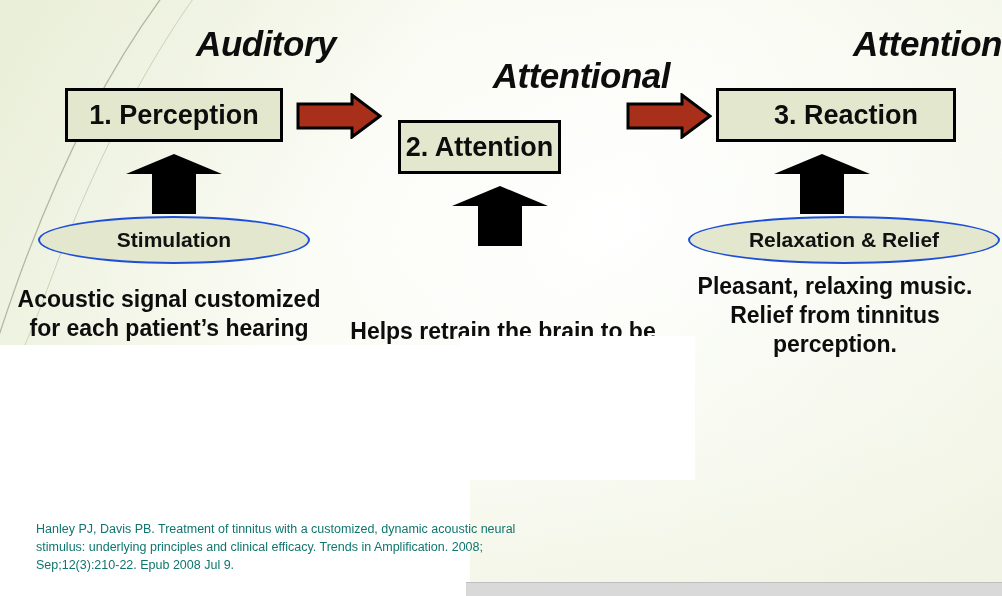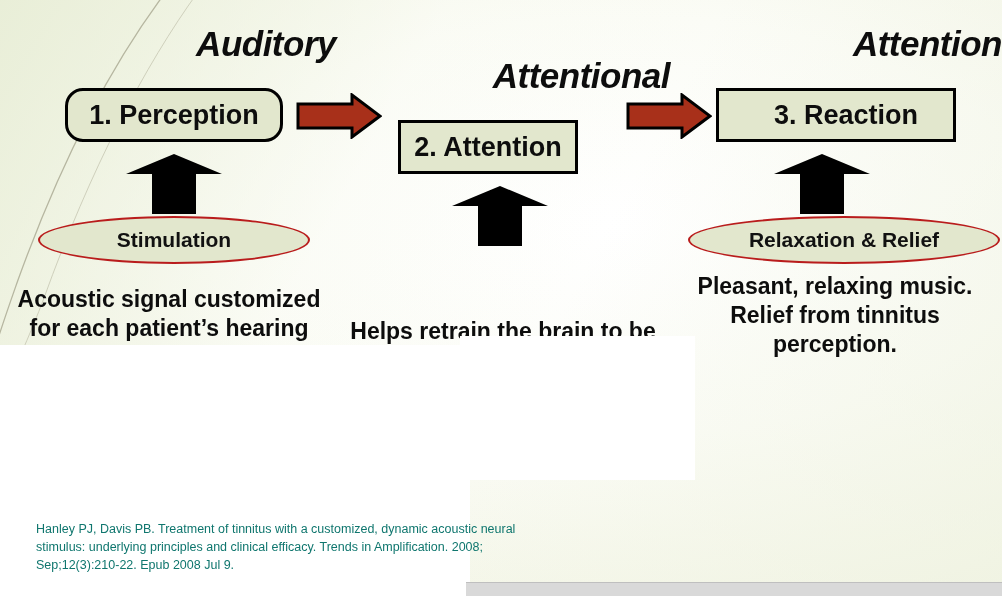--- a/index.html
+++ b/index.html
@@ -94,22 +94,22 @@
     border: 3px solid #000000;
     box-sizing: border-box;
     display: flex;
     align-items: center;
     justify-content: center;
     font-size: 27px;
     font-weight: bold;
     color: #0d0d0d;
     white-space: nowrap;
   }
-  .col-1 .step-box { left: 63px; width: 218px; border-radius: 18px; }
-  .col-2 .step-box { left: 62px; width: 180px; }
+  .col-1 .step-box { left: 63px; width: 218px; }
+  .col-2 .step-box { left: 62px; width: 163px; }
   .col-3 .step-box { left: 48px; width: 240px; padding-left: 20px; }
 
   
   .up-arrow {
     position: absolute;
     top: 152px;
     width: 96px;
     height: 62px;
   }
   .col-1 .up-arrow { left: 124px; }
@@ -125,21 +125,21 @@
   }
   .red-arrow-1 { left: 296px; }
   .red-arrow-2 { left: 626px; }
 
   
   .ellipse {
     position: absolute;
     top: 216px;
     height: 48px;
     background: #e2e7cd;
-    border: 2px solid #b91c1c;
+    border: 2px solid #1d4ed8;
     border-radius: 50%;
     display: flex;
     align-items: center;
     justify-content: center;
     font-size: 21px;
     font-weight: bold;
     color: #111111;
     white-space: nowrap;
     box-sizing: border-box;
   }

